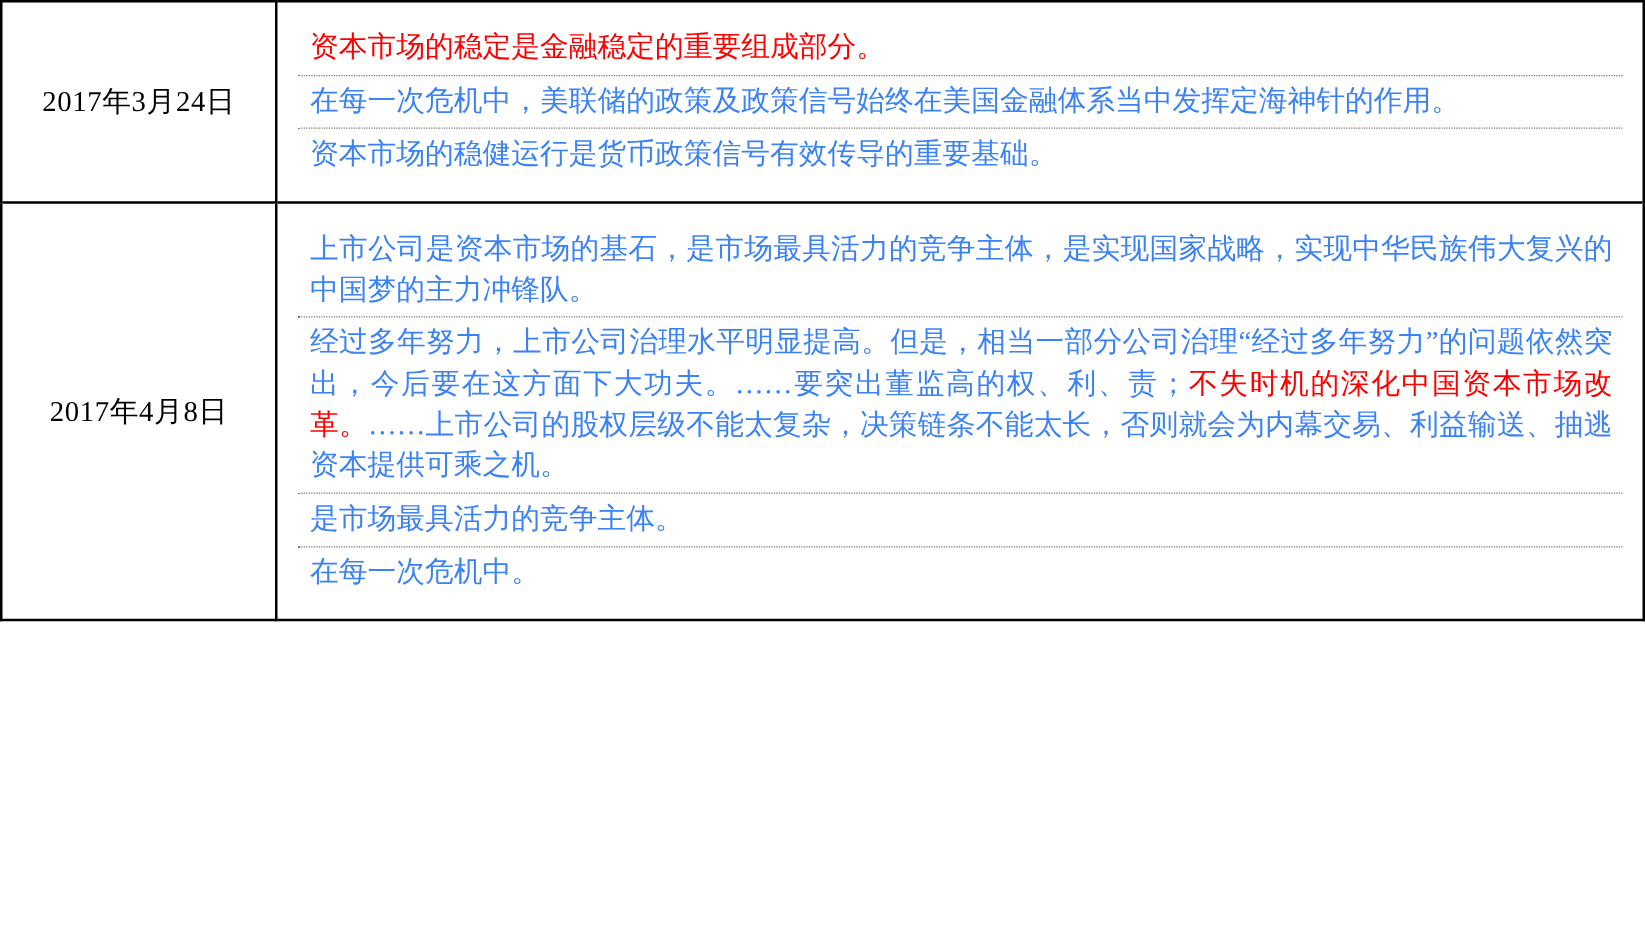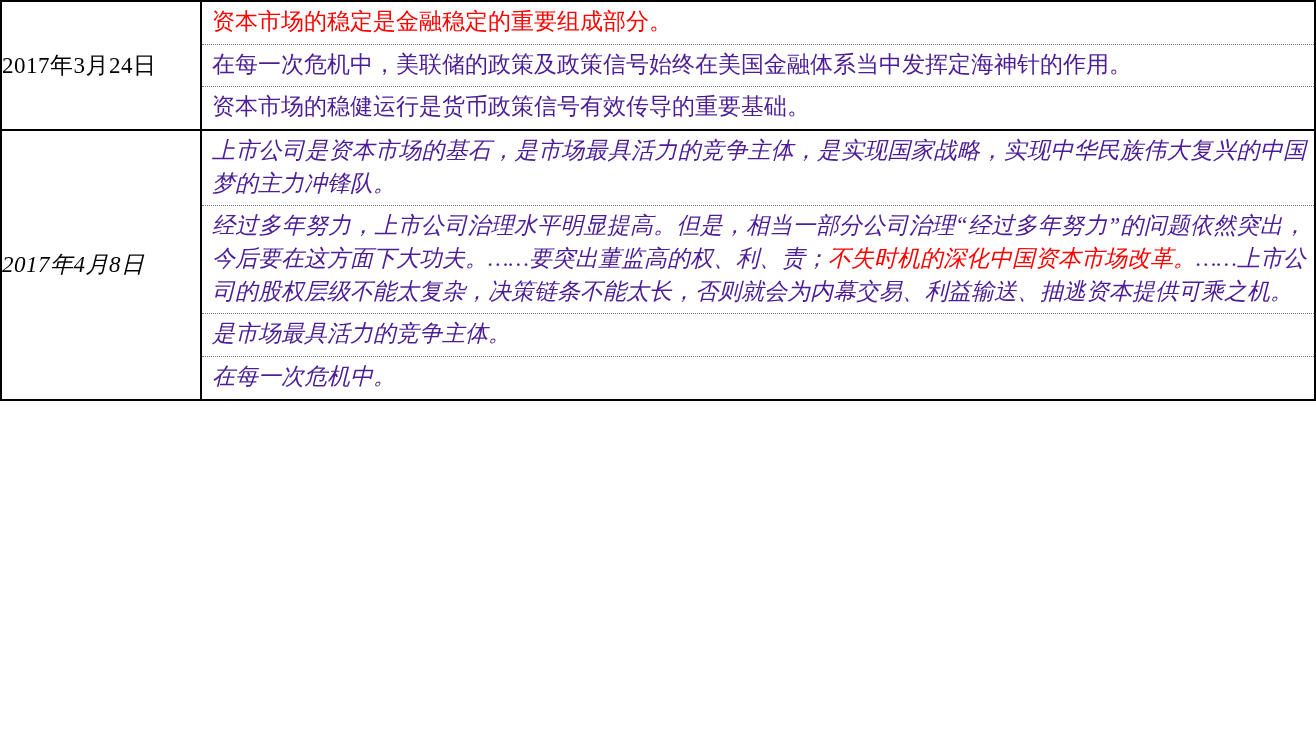--- a/index.html
+++ b/index.html
@@ -17,28 +17,29 @@
     width: 1316px;
     box-sizing: border-box;
   }
   table.doc-table {
     border-collapse: collapse;
     width: 1316px;
     table-layout: fixed;
   }
   table.doc-table > tbody > tr > td {
     vertical-align: middle;
-    padding: 0;
+    padding: 16px;
   }
   
   .outer-top { border-top: 2px solid #000; }
   .outer-bottom { border-bottom: 2px solid #000; }
 
   td.date-cell {
-    width: 200px;
+    width: 220px;
+    text-align: center;
     font-size: 23px;
     line-height: 1.35;
     letter-spacing: 0.5px;
     border-left: 2px solid #000;
     border-right: 2px solid #000;
     padding: 0 4px;
     box-sizing: border-box;
   }
   td.content-cell {
     border-right: 2px solid #000;
@@ -53,23 +54,23 @@
     font-size: 23px;
     line-height: 1.42;
     padding: 4px 8px 5px 10px;
     border-bottom: 1px dotted #777;
     text-align: justify;
     text-justify: inter-ideograph;
   }
   table.inner tr:last-child td.line {
     border-bottom: none;
   }
-  .row-sep-top { border-top: 2px solid #000; font-style: italic; }
+  .row-sep-top { border-top: 2px solid #000; }
   .red { color: #ff0000; }
-  .blk { color: #4c1d95; }
+  .blk { color: #3b82f6; }
 </style>
 </head>
 <body>
 
 <div class="table-wrap">
   <table class="doc-table">
     <tbody>
 
       <tr>
         <td class="date-cell outer-top">

